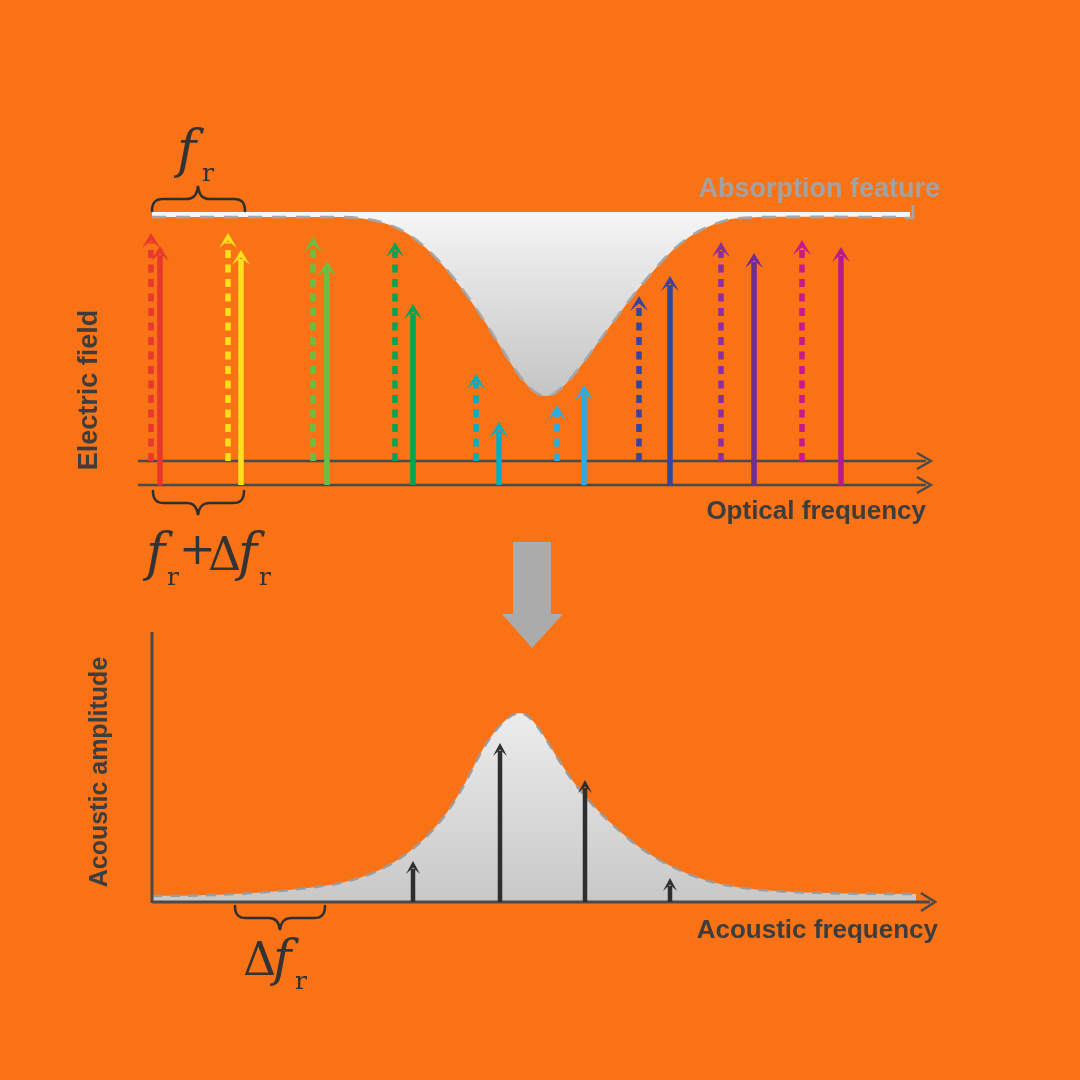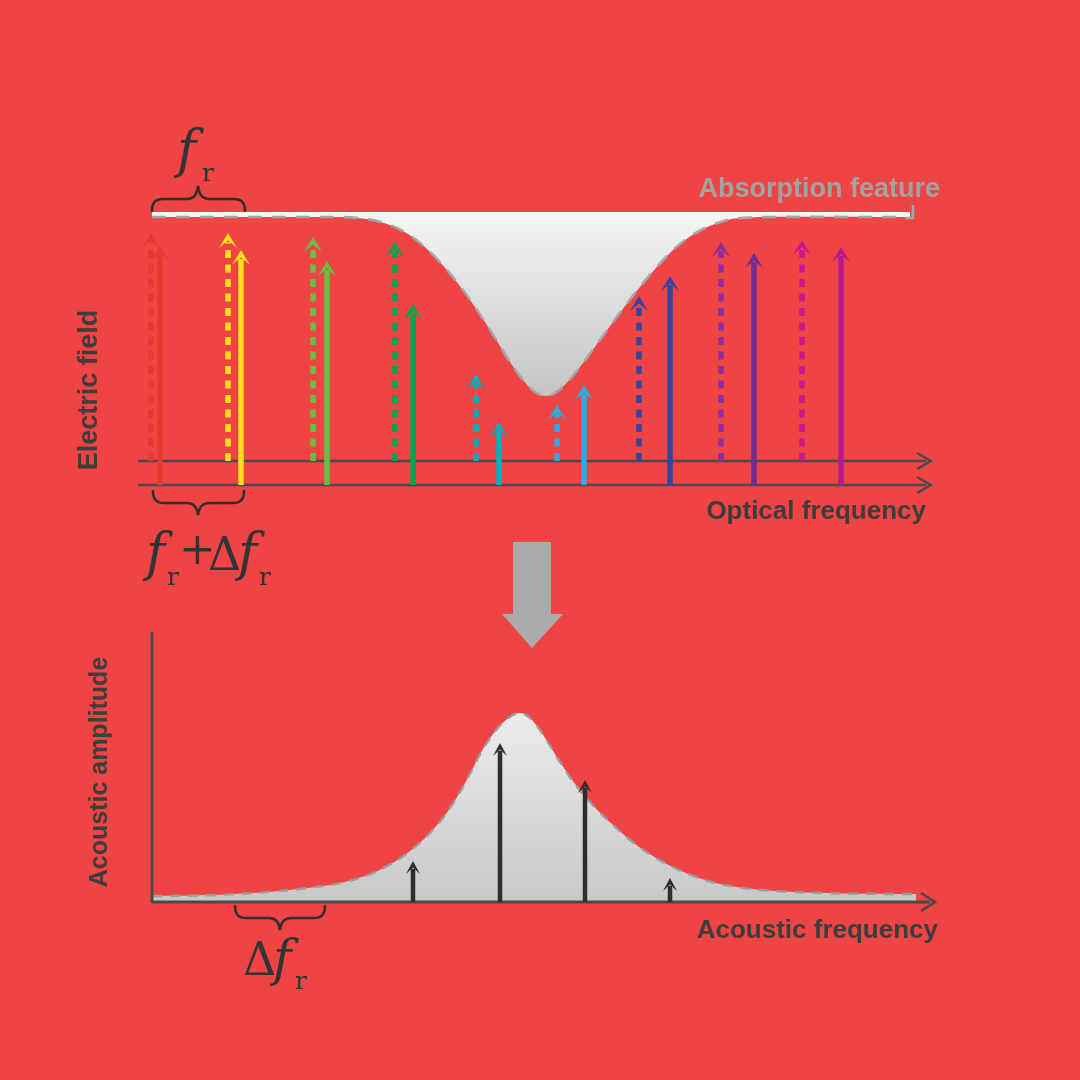--- a/index.html
+++ b/index.html
@@ -1,16 +1,16 @@
 <!DOCTYPE html>
 <html><head>
 <meta charset="utf-8">
 <style>
   html,body{margin:0;padding:0;background:#ffffff;}
-  .canvas{position:relative;width:1080px;height:1080px;background:#ef4444;overflow:hidden;}
+  .canvas{position:relative;width:1080px;height:1080px;background:#f97316;overflow:hidden;}
   svg{display:block;}
   .axis-label{font-family:"Liberation Sans",sans-serif;font-weight:700;fill:#3d3d3d;}
   .gray-label{font-family:"Liberation Sans",sans-serif;font-weight:700;fill:#a2a2a2;}
   .math-f{font-family:"DejaVu Serif",serif;font-style:italic;fill:#333333;}
   .math{font-family:"DejaVu Serif",serif;fill:#333333;}
 </style>
 </head>
 <body>
 
 <div class="canvas">

